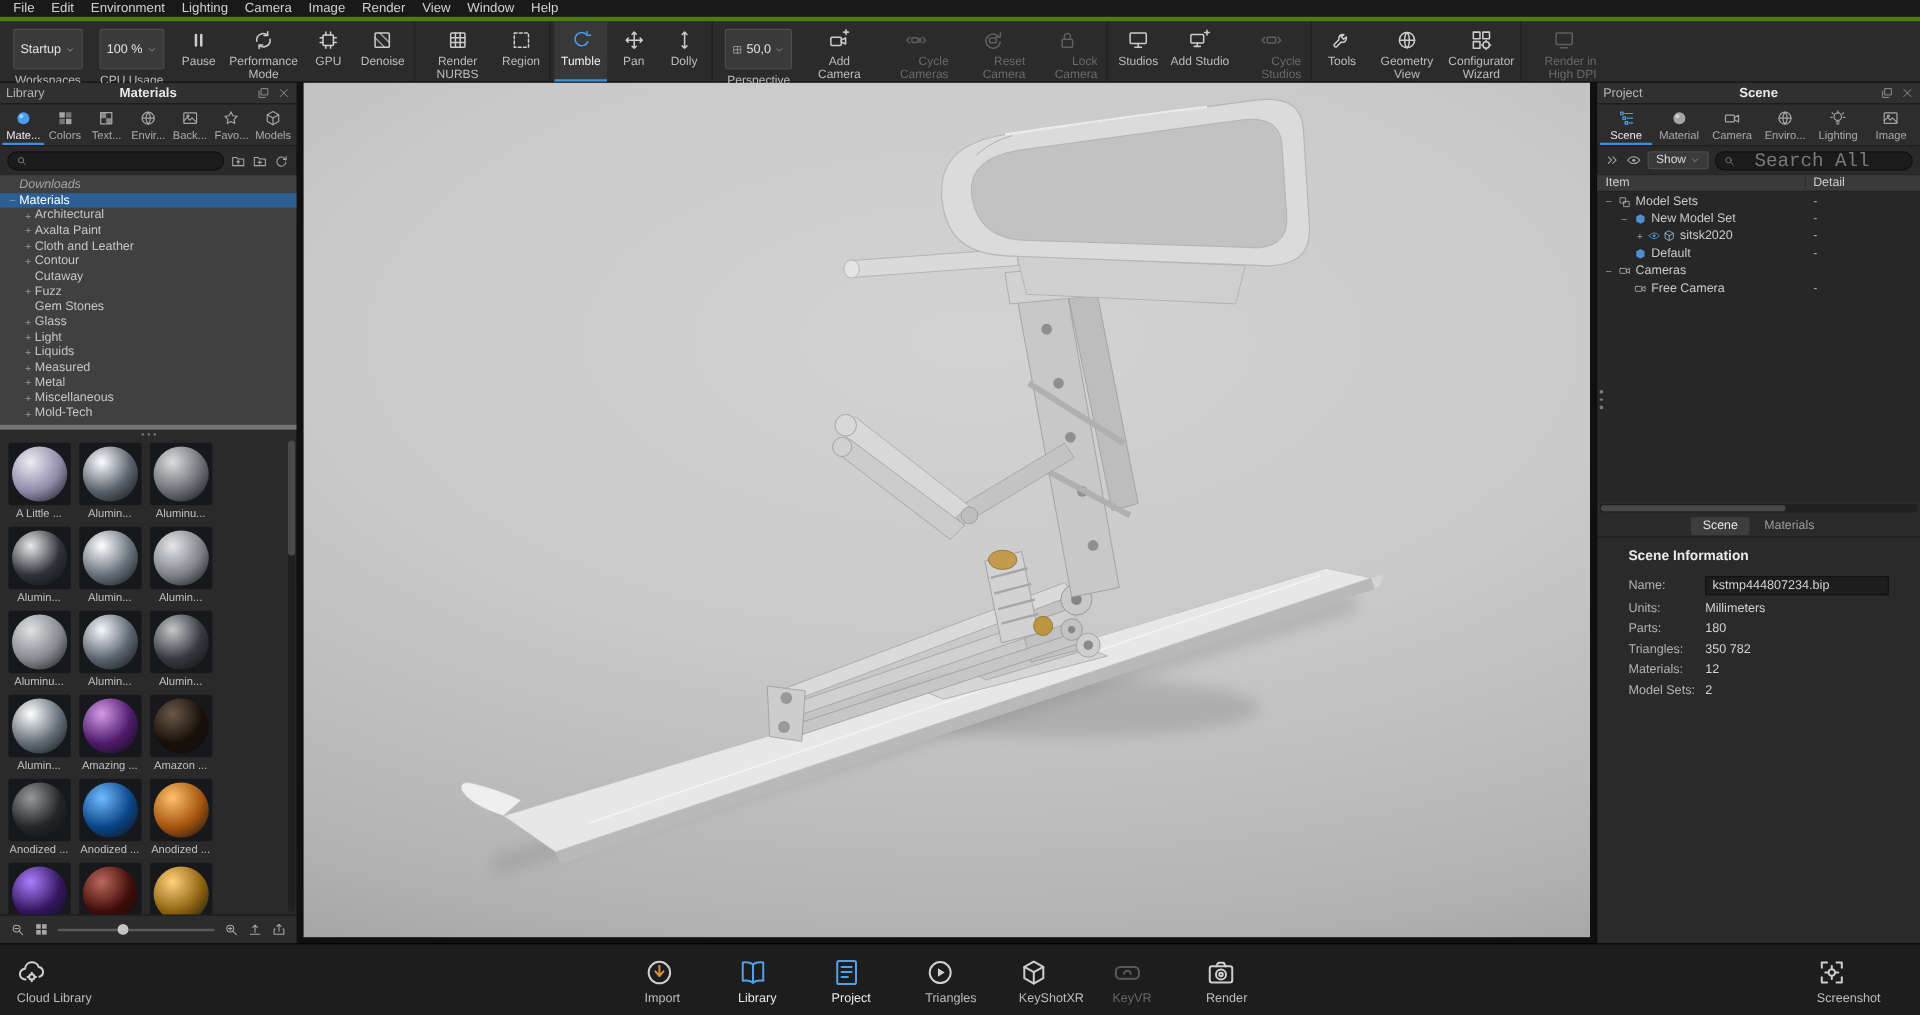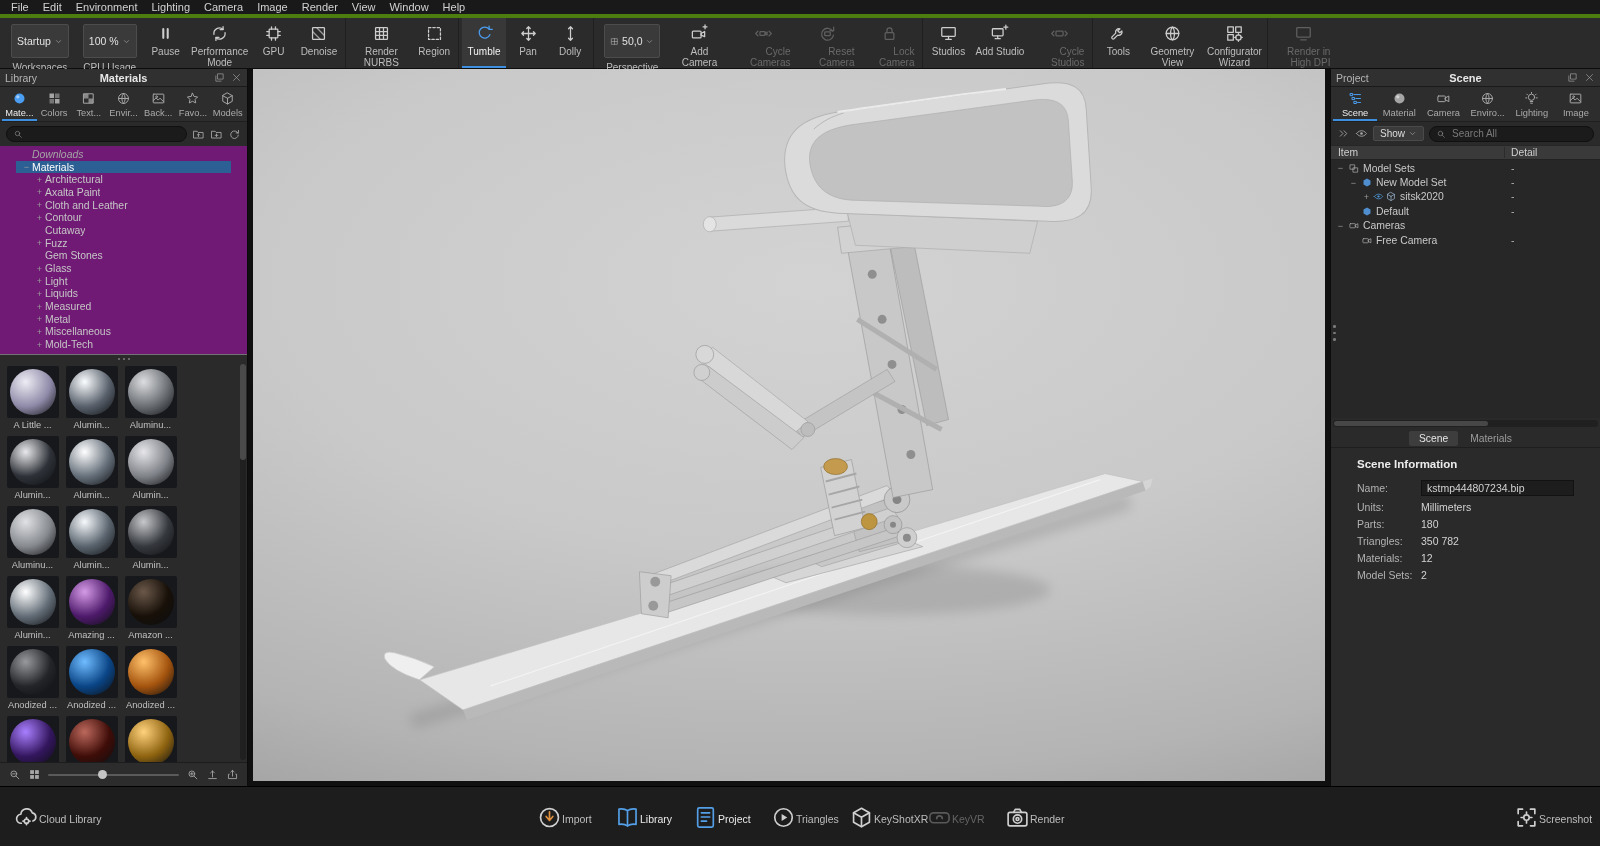--- a/index.html
+++ b/index.html
@@ -48,25 +48,25 @@
   .lib-tab{flex:1;display:flex;flex-direction:column;align-items:center;justify-content:center;gap:2px;}
   .lib-tab .tab-icon{width:15px;height:15px;color:#a5a5a5;}
   .tab-label{font-size:9.3px;color:#ababab;white-space:nowrap;}
   .lib-tab.active{box-shadow:inset 0 -2px 0 #3f8fe0;}
   .lib-tab.active .tab-icon{color:#4a9df0;}
   .lib-tab.active .tab-label{color:#ededed;}
 
   .search-row{height:24px;display:flex;align-items:center;gap:5px;padding:0 6px;}
   .search-box{flex:1;height:16px;background:#1b1b1b;border:1px solid #101010;border-radius:8px;display:flex;align-items:center;padding:0 6px;gap:4px;min-width:0;}
   .search-box .icon{width:10px;height:10px;color:#8a8a8a;}
-  .search-box input{flex:1;background:transparent;border:none;outline:none;color:#cfcfcf;font-size:10px;font-family:Liberation Sans, sans-serif;min-width:0;}
+  .search-box input{flex:1;background:transparent;border:none;outline:none;color:#cfcfcf;font-size:16px;font-family:Liberation Mono, monospace;min-width:0;margin-left:10px;}
   .search-box input::placeholder{color:#7a7a7a;}
 
   
-  .lib-tree{background:#701a75;border-bottom:1px solid #737373;padding:2px 16px 3px;}
+  .lib-tree{background:#404040;border-bottom:4px solid #737373;padding:2px 0 3px;}
   .tree-row{display:flex;align-items:center;height:12.7px;padding-left:calc(5px + var(--lvl,0)*13px);font-size:10.4px;color:#c6c6c6;}
   .tree-row .exp{width:11px;font-size:9px;color:#999;text-align:center;flex:none;}
   .tree-row.selected{background:#2c5f93;color:#fff;}
   .tree-row.italic .tree-label{font-style:italic;color:#a5a5a5;}
   .tree-label{white-space:nowrap;overflow:hidden;}
 
   .splitter{height:7px;display:flex;align-items:center;justify-content:center;gap:3px;}
   .splitter i{width:2px;height:2px;background:#7c7c7c;border-radius:50%;}
 
   .thumb-wrap{flex:1;position:relative;overflow:hidden;padding:2px 9px 0 3px;}
@@ -108,21 +108,21 @@
   .info-heading{font-size:11.5px;font-weight:bold;color:#ececec;margin:0 0 10px;}
   .info-row{display:flex;align-items:center;margin-bottom:5px;font-size:10.5px;}
   .info-label{width:64px;color:#b2b2b2;flex:none;}
   .info-value{color:#d2d2d2;}
   .info-value.boxed{background:#1d1d1d;border:1px solid #121212;padding:1px 5px;flex:1;white-space:nowrap;overflow:hidden;}
   .rp-dots{position:absolute;left:2px;top:256px;display:flex;flex-direction:column;gap:4px;}
   .rp-dots i{width:2.5px;height:2.5px;border-radius:50%;background:#7a7a7a;}
 
   
   .bottom-bar{height:60px;background:#1d1d1d;border-top:1px solid #000;display:flex;align-items:center;padding:0 14px;}
-  .ribbon-item{display:flex;flex-direction:row;align-items:center;width:72px;padding-top:2px;}
+  .ribbon-item{display:flex;flex-direction:column;align-items:flex-start;width:72px;padding-top:2px;}
   .ribbon-icon{width:25px;height:25px;color:#cfcfcf;}
   .ribbon-label{font-size:10.5px;color:#bdbdbd;margin-top:3px;white-space:nowrap;}
   .ribbon-item.active .ribbon-icon{color:#54a0e8;}
   .ribbon-item.active .ribbon-label{color:#e8e8e8;}
   .ribbon-item.disabled .ribbon-icon{color:#595959;}
   .ribbon-item.disabled .ribbon-label{color:#656565;}
   .ribbon-center{flex:1;display:flex;justify-content:center;gap:6px;}
   .cloud-item{width:86px;}
 </style>
 </head>

